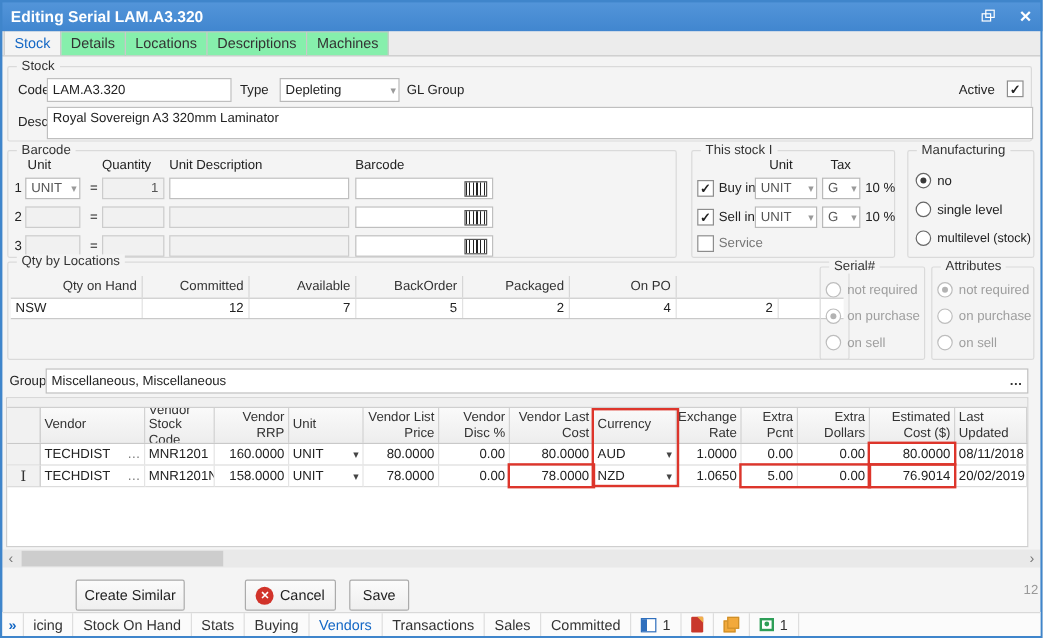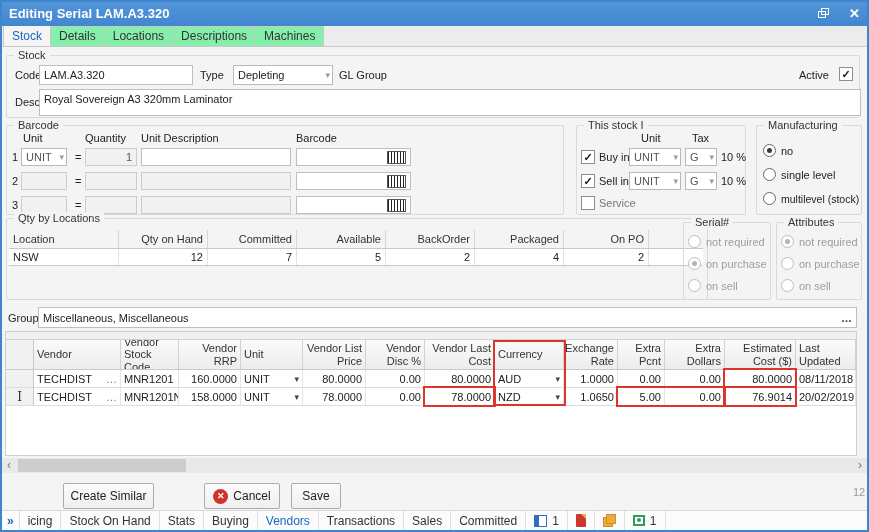--- a/index.html
+++ b/index.html
@@ -214,21 +214,20 @@
     <span class="radrow" style="left:6px;top:66px;font-size:10.5px">
       <span class="rad"></span>
       <span>multilevel (stock)</span>
     </span>
   </div>
 
   <div class="group" style="left:6px;top:218px;width:702px;height:82px">
     <span class="glabel">Qty by Locations</span>
     <div class="qtable">
       <div class="qhead">
-        <span>Location</span>
         <span class="r">Qty on Hand</span>
         <span class="r">Committed</span>
         <span class="r">Available</span>
         <span class="r">BackOrder</span>
         <span class="r">Packaged</span>
         <span class="r">On PO</span>
       </div>
       <div class="qrow">
         <span>NSW</span>
         <span class="r">12</span>

